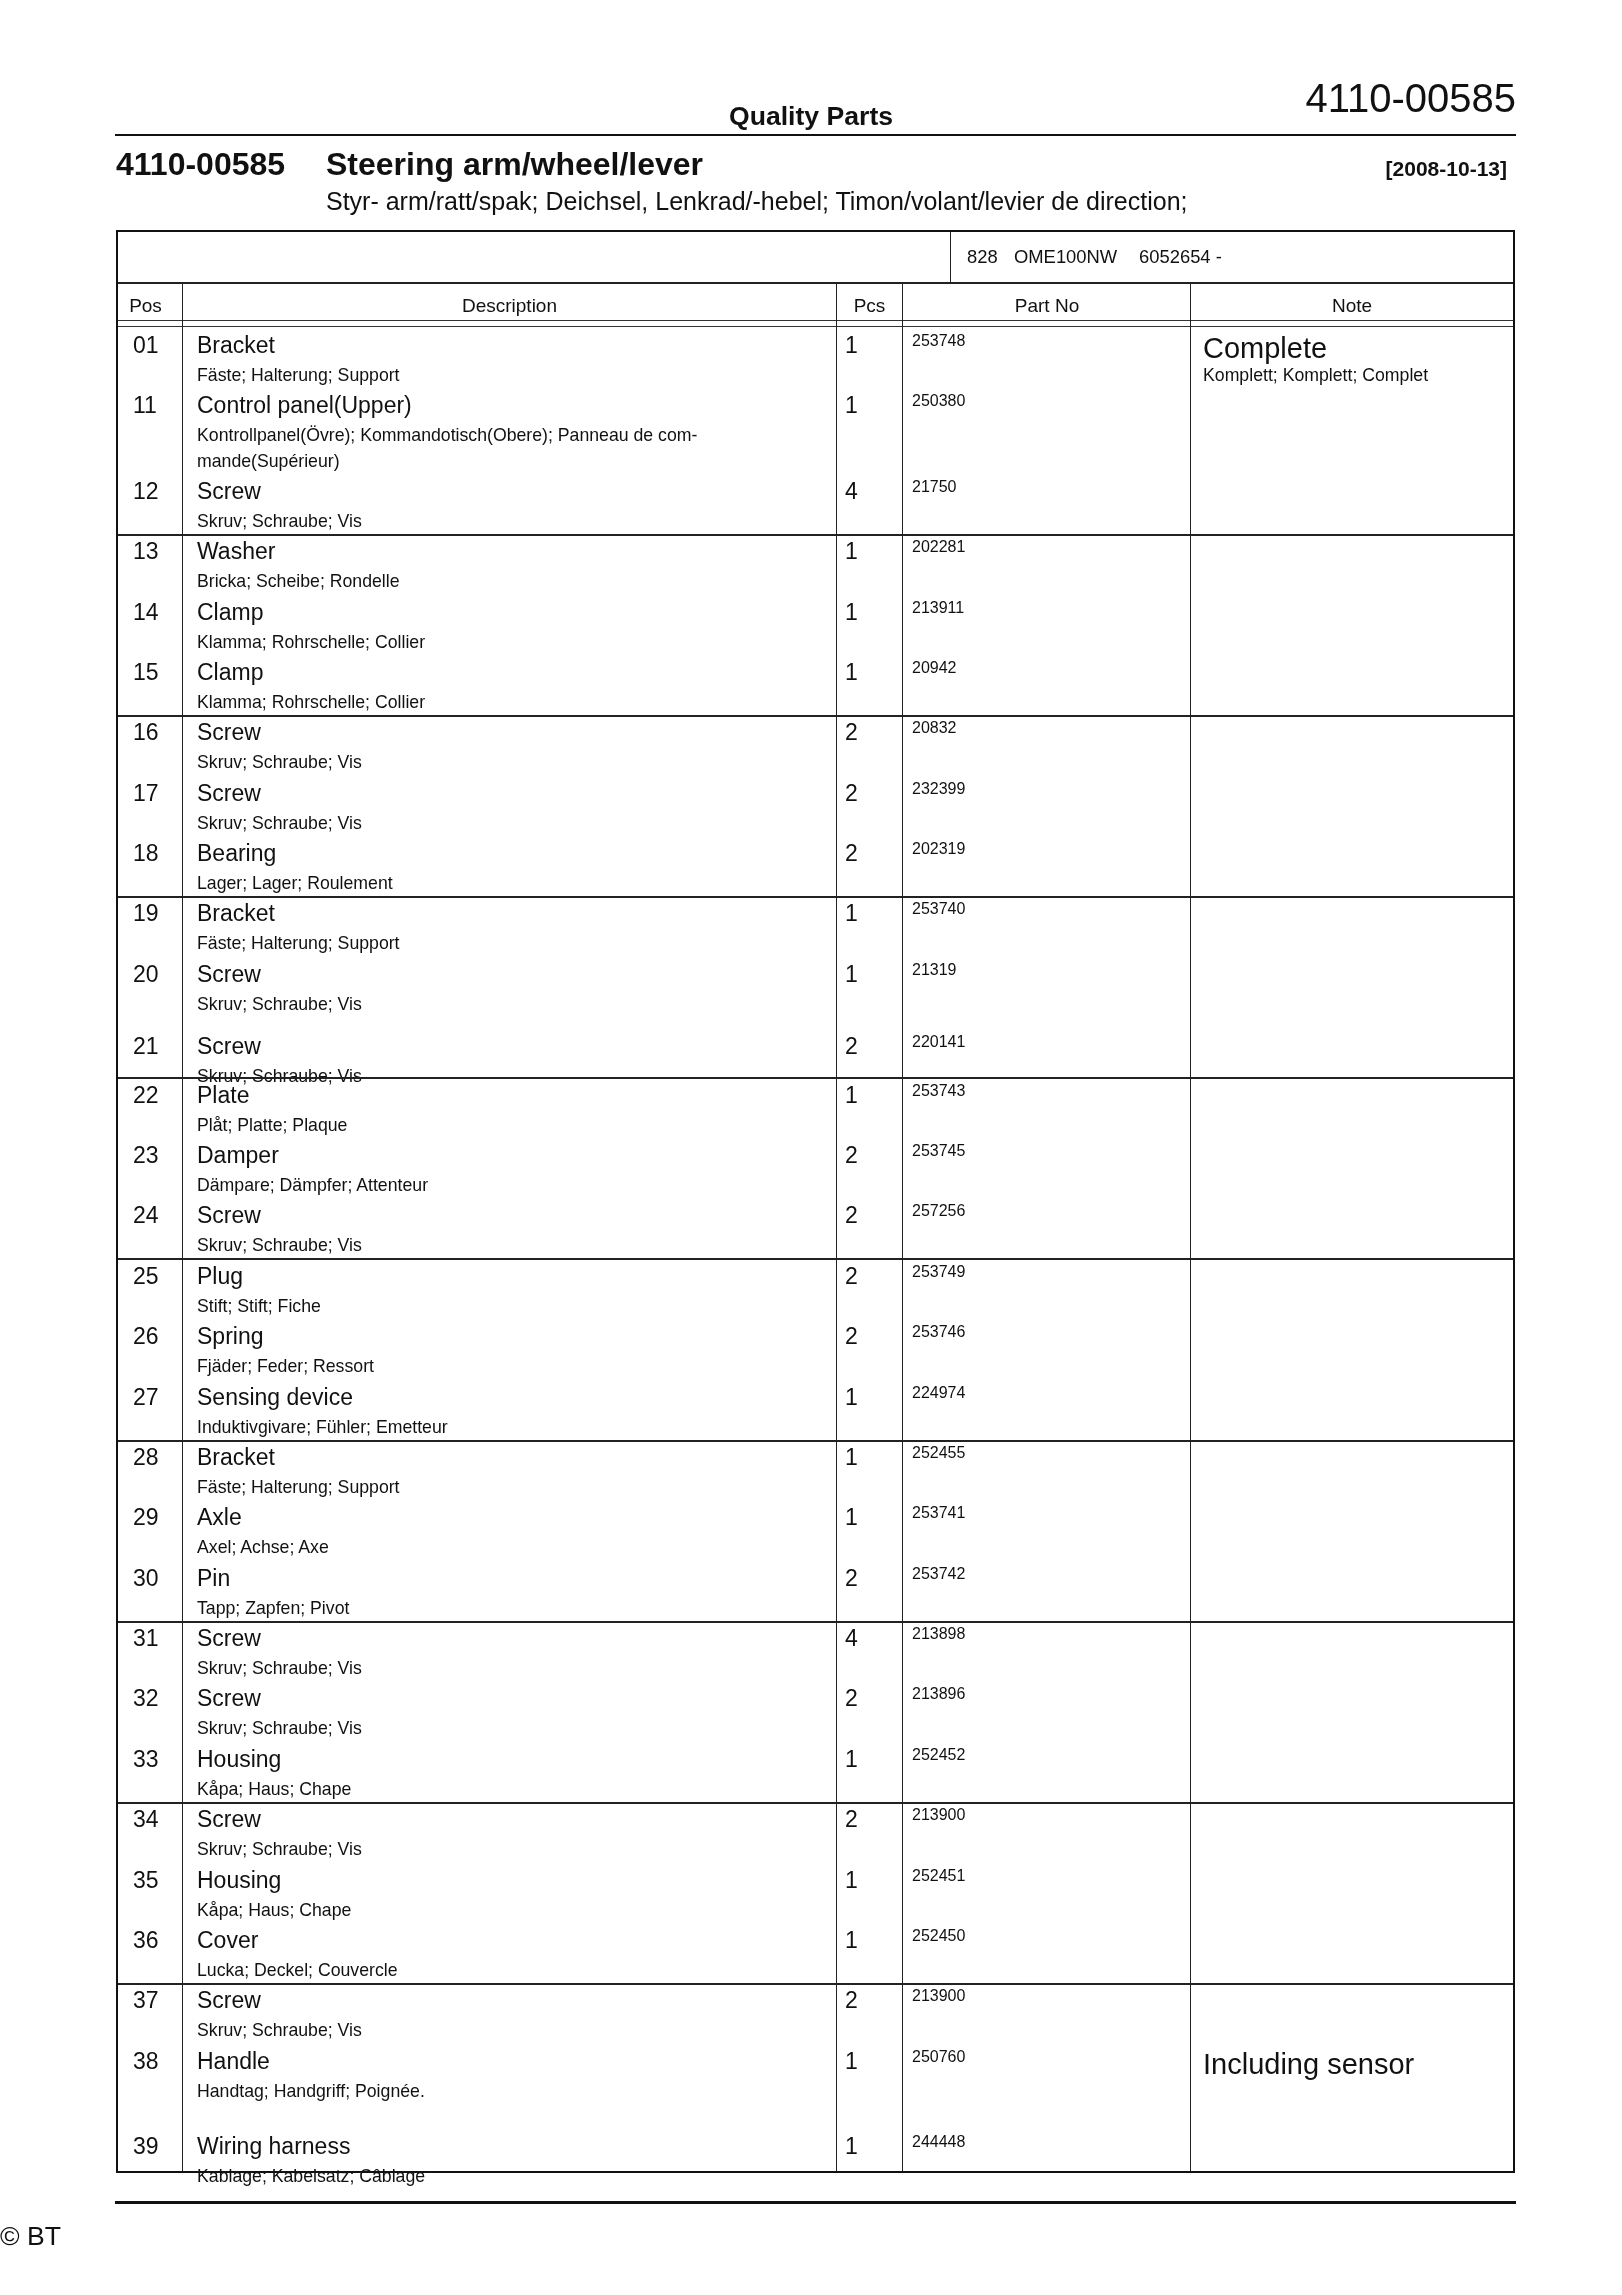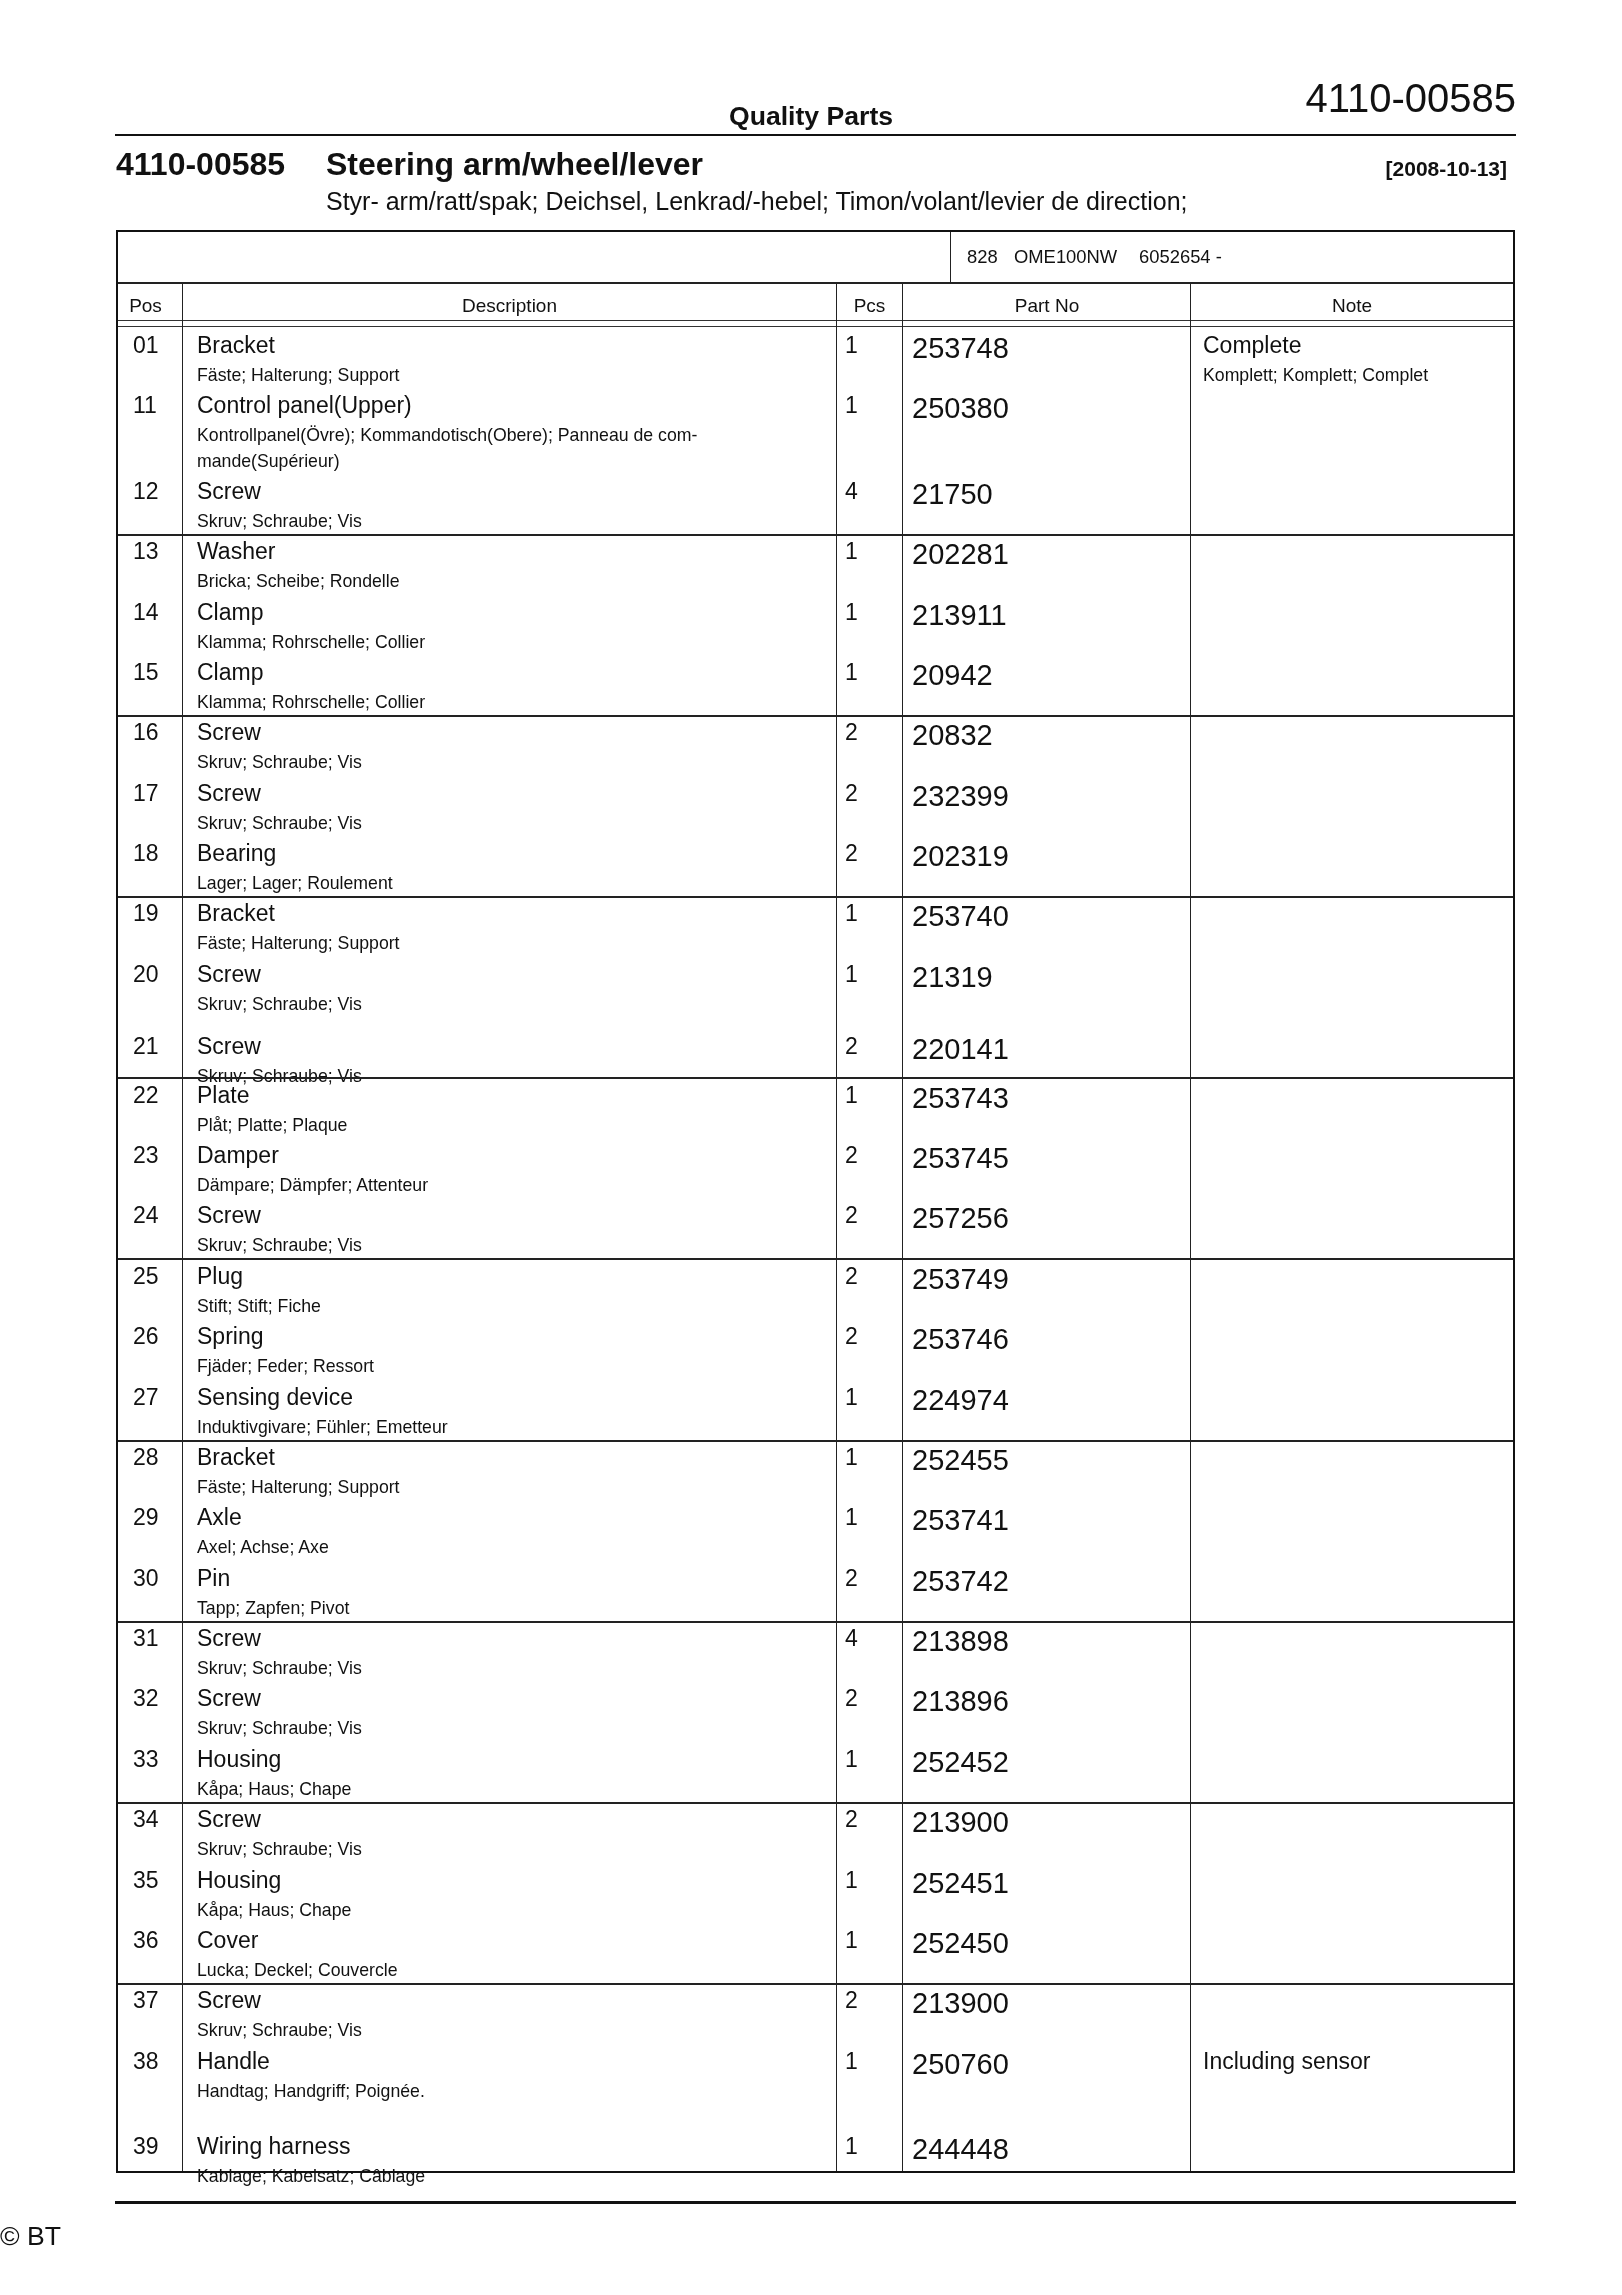--- a/index.html
+++ b/index.html
@@ -26,22 +26,22 @@
   .model-txt { position: absolute; top: 13.6px; font-size: 18.4px; }
 
   .colhdr { position: absolute; top: 63px; font-size: 19px; text-align: center; }
 
   .row { position: absolute; left: 0; right: 0; height: 60px; }
   .cell { position: absolute; top: 0; }
   .pos { left: 15px; font-size: 23px; top: 2.7px; }
   .name { left: 79px; font-size: 23px; top: 2.7px; }
   .trans { left: 79px; font-size: 17.7px; top: 33px; line-height: 26px; white-space: normal; width: 559px; }
   .pcs { left: 727px; font-size: 23px; top: 2.7px; }
-  .partno { left: 794px; font-size: 29px; top: 2.7px; }
-  .note { left: 1085px; font-size: 23px; top: 2.7px; }
+  .partno { left: 794px; font-size: 16px; top: 2.7px; }
+  .note { left: 1085px; font-size: 29px; top: 2.7px; }
   .note-trans { left: 1085px; font-size: 17.7px; top: 33px; line-height: 26px; white-space: normal; width: 307px; }
 
   #ftr-rule { left: 115px; width: 1401px; top: 2201px; height: 0; border-top: 3.4px solid #111; }
   #ftr { left: 0; width: 1622px; top: 2221px; text-align: left; font-size: 26.6px; }
 </style>
 </head>
 <body>
 
 <div class="abs" id="hdr-center">Quality Parts</div>
 <div class="abs" id="hdr-right">4110-00585</div>

